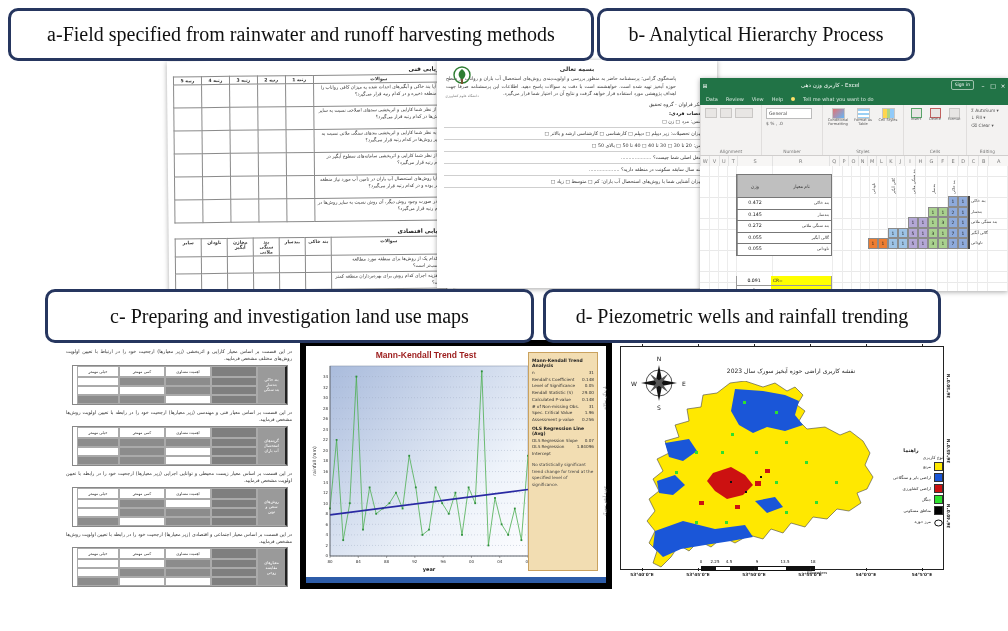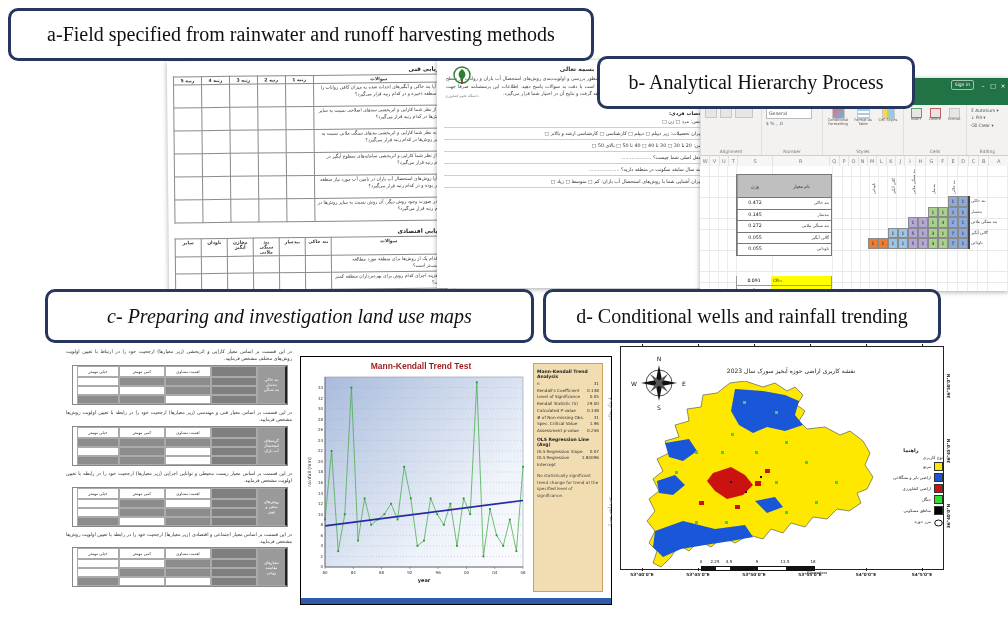--- a/index.html
+++ b/index.html
@@ -63,21 +63,21 @@
 .mx-rot{position:absolute;writing-mode:vertical-rl;transform:rotate(180deg);font-size:3.8px;color:#444;height:26px;overflow:hidden;}
 
 #panelc{position:absolute;left:60px;top:346px;width:234px;height:250px;direction:rtl;z-index:2;}
 .pc-par{font-size:4.8px;color:#333;line-height:1.55;text-align:justify;margin:2px 2px 2px 6px;}
 .pc-tab{display:grid;margin:2px 6px 4px 12px;border:1px solid #888;background:#fff;}
 .pc-c{border:0.5px solid #aaa;box-sizing:border-box;font-size:3.9px;color:#333;display:flex;align-items:center;justify-content:center;text-align:center;}
 .pc-dark{background:#7f7f7f;}
 .pc-bar{background:#8c8c8c;}
 .pc-side{background:#9a9a9a;color:#fff;white-space:pre-line;line-height:1.3;border-right:2px solid #222;}
 
-#chart{position:absolute;left:300px;top:356px;width:312px;height:249px;background:#fff;border:1px solid #000000;box-sizing:border-box;z-index:2;}
+#chart{position:absolute;left:300px;top:340px;width:312px;height:249px;background:#fff;border:6px solid #000000;box-sizing:border-box;z-index:2;}
 #chart-title{position:absolute;left:10px;top:4px;width:220px;text-align:center;color:#9c1c1c;font-weight:bold;font-size:8.5px;font-family:"Liberation Sans",sans-serif;}
 #chart-bottom{position:absolute;left:0;right:0;bottom:0;height:6px;background:#2d5ca8;}
 #mk-panel{position:absolute;right:8px;top:6px;width:70px;bottom:12px;background:#f2ddb2;border:1px solid #caa25f;padding:3px;box-sizing:border-box;font-size:4.2px;color:#333;}
 .mk-h{font-weight:bold;font-size:4.5px;margin:2px 0 2px;color:#1d1d1d;}
 .mk-row{display:flex;justify-content:space-between;line-height:1.6;}
 .mk-note{margin-top:4px;line-height:1.6;color:#444;}
 .side-rot{position:absolute;right:-1px;writing-mode:vertical-rl;transform:rotate(180deg);font-size:4px;color:#888;}
 
 #map{position:absolute;left:616px;top:334px;width:350px;height:270px;z-index:2;}
 #map-frame{position:absolute;left:4px;top:12px;width:322px;height:222px;border:1px solid #222;background:#fff;}
@@ -96,28 +96,28 @@
 .sb-seg{height:100%;}
 #sb-unit{position:absolute;top:11px;left:106px;font-size:3.8px;color:#111;}
 .tickv{position:absolute;width:1px;height:3px;background:#222;}
 </style>
 </head>
 <body>
 
 <div class="labelbox" style="left:8px;top:8px;width:580px;height:47px;">
     <span>a-Field specified from rainwater and runoff harvesting methods</span>
   </div>
-<div class="labelbox" style="left:597px;top:8px;width:312px;height:47px;margin-top:48px;">
+<div class="labelbox" style="left:597px;top:8px;width:312px;height:47px;">
     <span>b- Analytical Hierarchy Process</span>
   </div>
-<div class="labelbox" style="left:45px;top:289px;width:483px;height:48px;font-style:italic;">
+<div class="labelbox" style="left:45px;top:289px;width:483px;height:48px;">
     <span>c- Preparing and investigation land use maps</span>
   </div>
 <div class="labelbox" style="left:543px;top:289px;width:392px;height:48px;">
-    <span>d- Conditional wells and rainfall trending</span>
+    <span>d- Piezometric wells and rainfall trending</span>
   </div>
 
 <section id="questionnaire" class="sheet">
   <div class="q-title">ارزیابی فنی</div>
   <table class="qtab">
     <thead>
         <tr id="q-t1-head">
           <th style="width: 52%;">سوالات</th>
           <th style="width: 9.6%;">رتبه 1</th>
           <th style="width: 9.6%;">رتبه 2</th>

